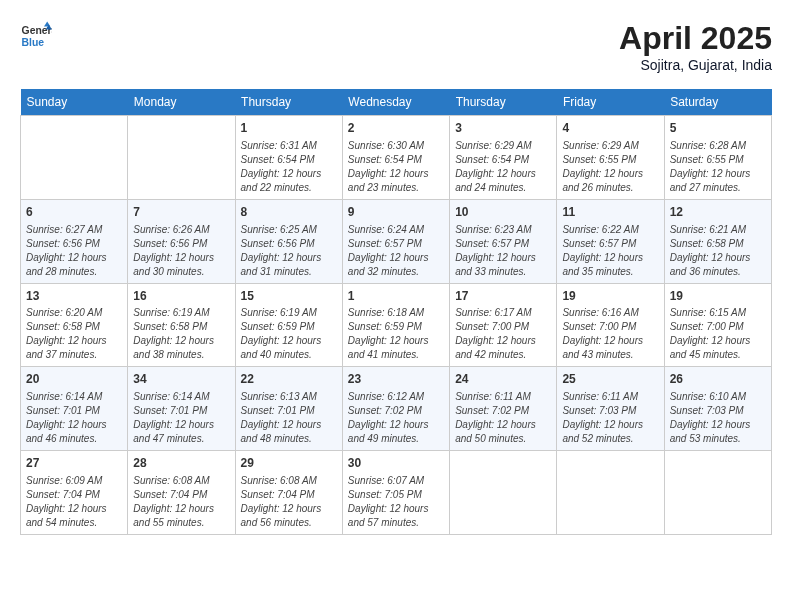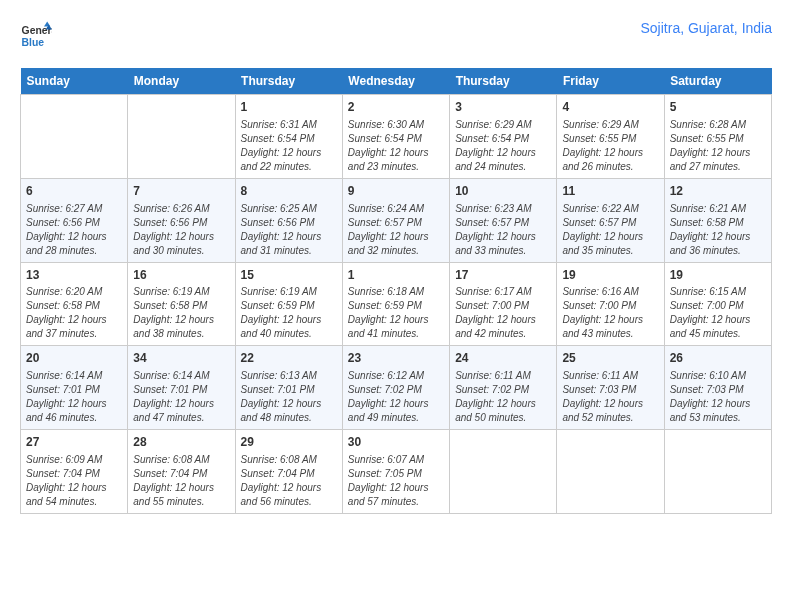--- a/index.html
+++ b/index.html
@@ -28,34 +28,34 @@
     .title-block {
       text-align: right;
     }
     .title-block h1 {
       font-size: 32px;
       font-weight: bold;
       color: #222;
     }
     .title-block p {
       font-size: 14px;
-      color: #3b82f6;
+      color: #0f172a;
     }
     table {
       width: 100%;
       border-collapse: collapse;
       font-size: 11px;
     }
     thead tr th {
       background-color: #2979c5;
       color: #fff;
       text-align: left;
       padding: 6px 6px;
       font-size: 12px;
-      font-weight: bold;
+      font-weight: normal;
     }
     tbody tr td {
       border: 1px solid #ccc;
       vertical-align: top;
       padding: 4px 5px;
       height: 80px;
       width: calc(100% / 7);
       color: #333;
       line-height: 1.4;
     }
@@ -85,20 +85,21 @@
 <div class="header">
   <div class="logo">
     <svg class="logo-icon" viewBox="0 0 40 40">
       <text x="2" y="18" font-size="13" font-weight="bold" fill="#333">General</text>
       <text x="2" y="32" font-size="13" font-weight="bold" fill="#2979c5">Blue</text>
       <polygon points="30,8 38,8 34,2" fill="#2979c5"></polygon>
       <polygon points="32,12 40,12 36,6" fill="#1a5fa8"></polygon>
     </svg>
   </div>
   <div class="title-block">
+    <h1>April 2025</h1>
     <p>Sojitra, Gujarat, India</p>
   </div>
 </div>
 
 <table>
   <thead>
     <tr>
       <th>Sunday</th>
       <th>Monday</th>
       <th>Thursday</th>

